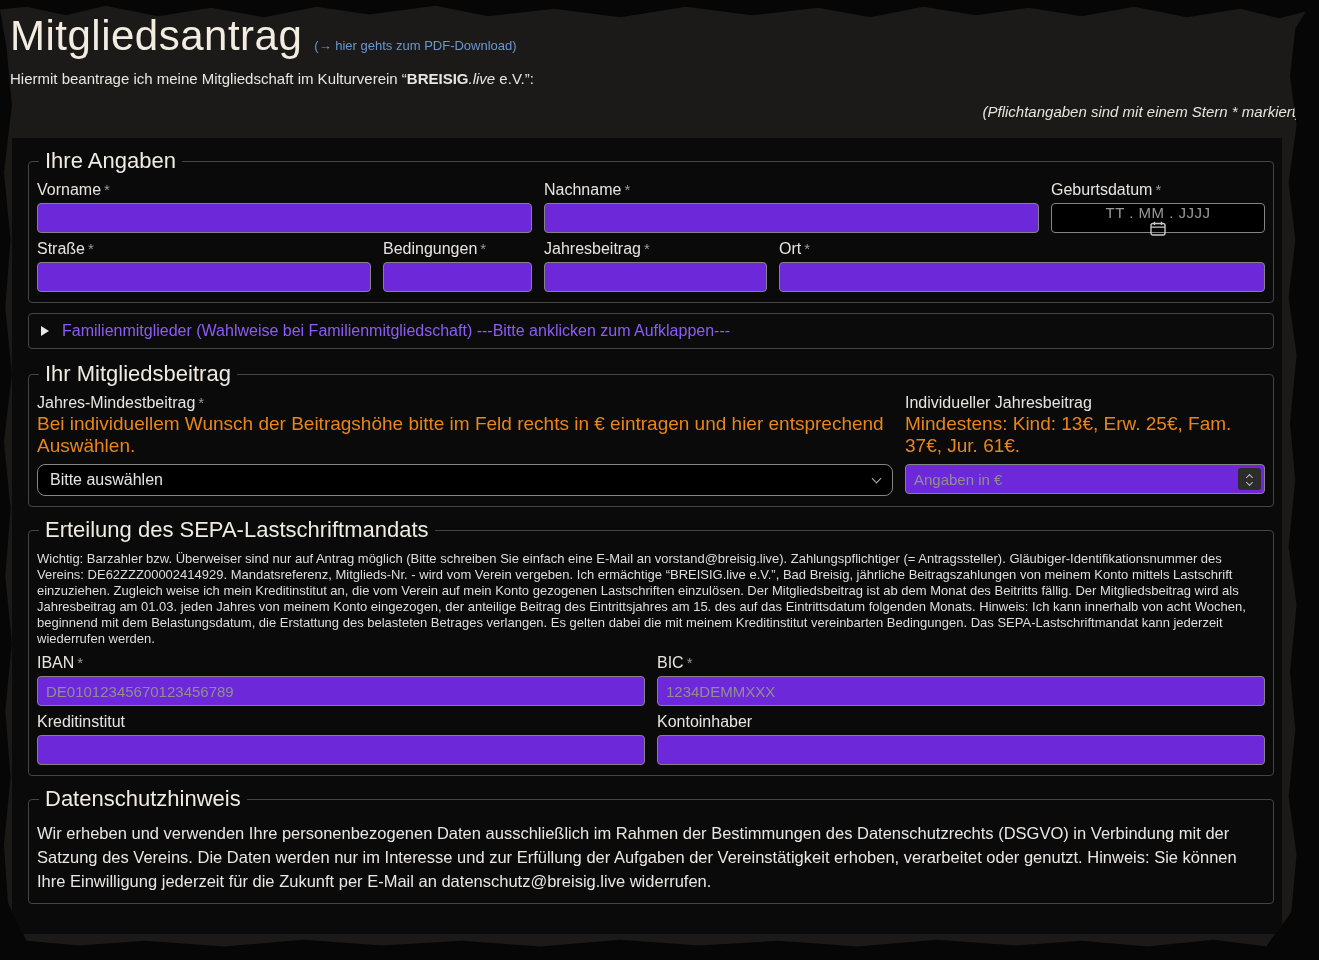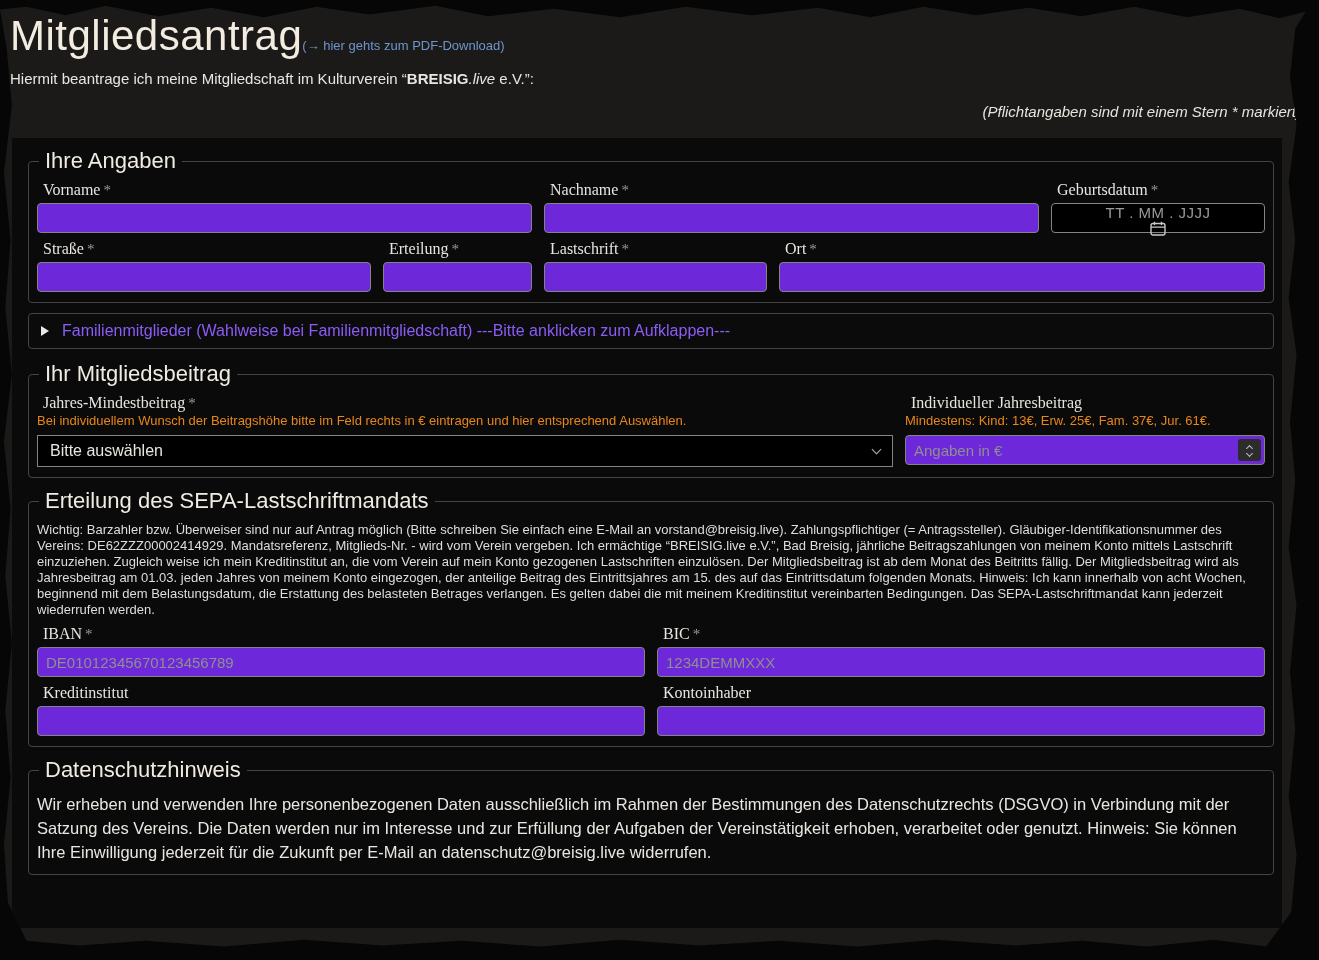--- a/index.html
+++ b/index.html
@@ -19,40 +19,40 @@
       98.3% 89%, 97.9% 95%,
       96% 98.6%, 92% 97.9%, 87% 98.6%, 82% 98%, 77% 98.5%, 71% 97.9%, 65% 98.6%,
       59% 98%, 53% 98.5%, 47% 97.9%, 41% 98.6%, 35% 98%, 29% 98.5%, 23% 97.9%,
       17% 98.6%, 11% 98%, 6% 98.5%, 2% 98%,
       0.6% 94%, 0.3% 88%, 0.8% 81%, 0.4% 74%, 0.9% 67%, 0.4% 60%, 0.8% 53%,
       0.3% 46%, 0.9% 39%, 0.4% 32%, 0.8% 25%, 0.3% 18%, 0.9% 11%, 0.5% 5%
     );
   }
 
   .header { margin: 12px 18px 0 10px; }
-  .title-row { display: flex; align-items: baseline; }
+  .title-row { display: flex; align-items: baseline; gap: 12px; }
   .page-title { font-size: 42px; font-weight: 300; color: #f2ece1; letter-spacing: 0.5px; }
   .pdf-link { font-size: 13px; color: #6c96cd; text-decoration: none; }
   .intro { margin-top: 10px; font-size: 15px; color: #e9e6e1; }
   .intro b { font-weight: 700; }
   .intro i { font-style: italic; }
   .required-note { margin-top: 16px; text-align: right; font-size: 15px; font-style: italic; color: #e8e4dd; }
 
   .form-box {
     width: 1270px; margin: 18px 0 0 12px; padding: 10px 8px 30px 16px;
     background: #0a0a0a; min-height: 790px;
   }
 
   fieldset {
     border: 1px solid #444; border-radius: 4px;
     padding: 0 8px 10px 8px; margin-bottom: 10px;
   }
   legend { font-size: 22px; color: #f1ece3; padding: 0 6px; margin-left: 2px; }
 
-  label.fld { display: block; font-size: 16px; color: #e8e5e0; margin: 7px 0 4px 6px; font-family: Liberation Serif, serif; }
+  label.fld { display: block; font-size: 16px; color: #e8e5e0; margin: 7px 0 4px 0; }
   .star { color: #9a9a9a; margin-left: 3px; font-size: 15px; }
 
   .row { display: grid; gap: 12px; }
   .row-1 { grid-template-columns: 495px 495px 1fr; }
   .row-2 { grid-template-columns: 334px 149px 223px 1fr; }
   .row-3 { grid-template-columns: 456px 371px 1fr; }
   .row-half { grid-template-columns: 1fr 1fr; }
 
   input.txt {
     width: 100%; height: 30px; background: #6d28d9; border: 1px solid #848484;
@@ -72,25 +72,25 @@
     border: 1px solid #444; border-radius: 4px; margin: 2px 0 12px 0; background: #0b0b0b;
   }
   summary.family-summary {
     list-style: none; display: flex; align-items: center; gap: 13px;
     padding: 8px 12px; font-size: 16px; color: #8b5cf6; cursor: pointer;
   }
   summary.family-summary::-webkit-details-marker { display: none; }
   .tri { width: 0; height: 0; border-left: 8px solid #ece9e4;
          border-top: 5.5px solid transparent; border-bottom: 5.5px solid transparent; }
 
-  .note-orange { font-size: 13px; color: #e8861a; margin: 1px 0 7px 0; }
+  .note-orange { font-size: 19px; color: #e8861a; margin: 1px 0 7px 0; }
 
   .contrib-grid { display: grid; grid-template-columns: 856px 1fr; gap: 12px; }
   .select-box {
-    height: 32px; background: #000; border: 1px solid #848484; border-radius: 0;
+    height: 32px; background: #000; border: 1px solid #848484; border-radius: 8px;
     display: flex; align-items: center; justify-content: space-between;
     padding: 0 12px; font-size: 16px; color: #e8e5e0; cursor: pointer;
   }
   .chev { width: 7px; height: 7px; border-right: 1.6px solid #b5b5b5;
           border-bottom: 1.6px solid #b5b5b5; }
   .chev.down { transform: rotate(45deg); margin-top: -3px; }
   .chev.sm { width: 5px; height: 5px; border-width: 1.4px; border-color: #bdbdbd; }
   .chev.up { transform: rotate(-135deg); margin-bottom: 3px; margin-top: 2px; }
 
   .num-wrap { position: relative; }
@@ -147,25 +147,25 @@
           </div>
         </div>
       </div>
 
       <div class="row row-2">
         <div>
           <label class="fld"><span>Straße</span><span class="star">*</span></label>
           <input class="txt" type="text" style="">
         </div>
         <div>
-          <label class="fld"><span>Erteilung</span><span class="star">*</span></label>
-          <input class="txt" type="text" style="">
-        </div>
-        <div>
-          <label class="fld"><span>Lastschrift</span><span class="star">*</span></label>
+          <label class="fld"><span>Bedingungen</span><span class="star">*</span></label>
+          <input class="txt" type="text" style="">
+        </div>
+        <div>
+          <label class="fld"><span>Jahresbeitrag</span><span class="star">*</span></label>
           <input class="txt" type="text" style="">
         </div>
         <div>
           <label class="fld"><span>Ort</span><span class="star">*</span></label>
           <input class="txt" type="text" style="">
         </div>
       </div>
 
     </fieldset>
 

